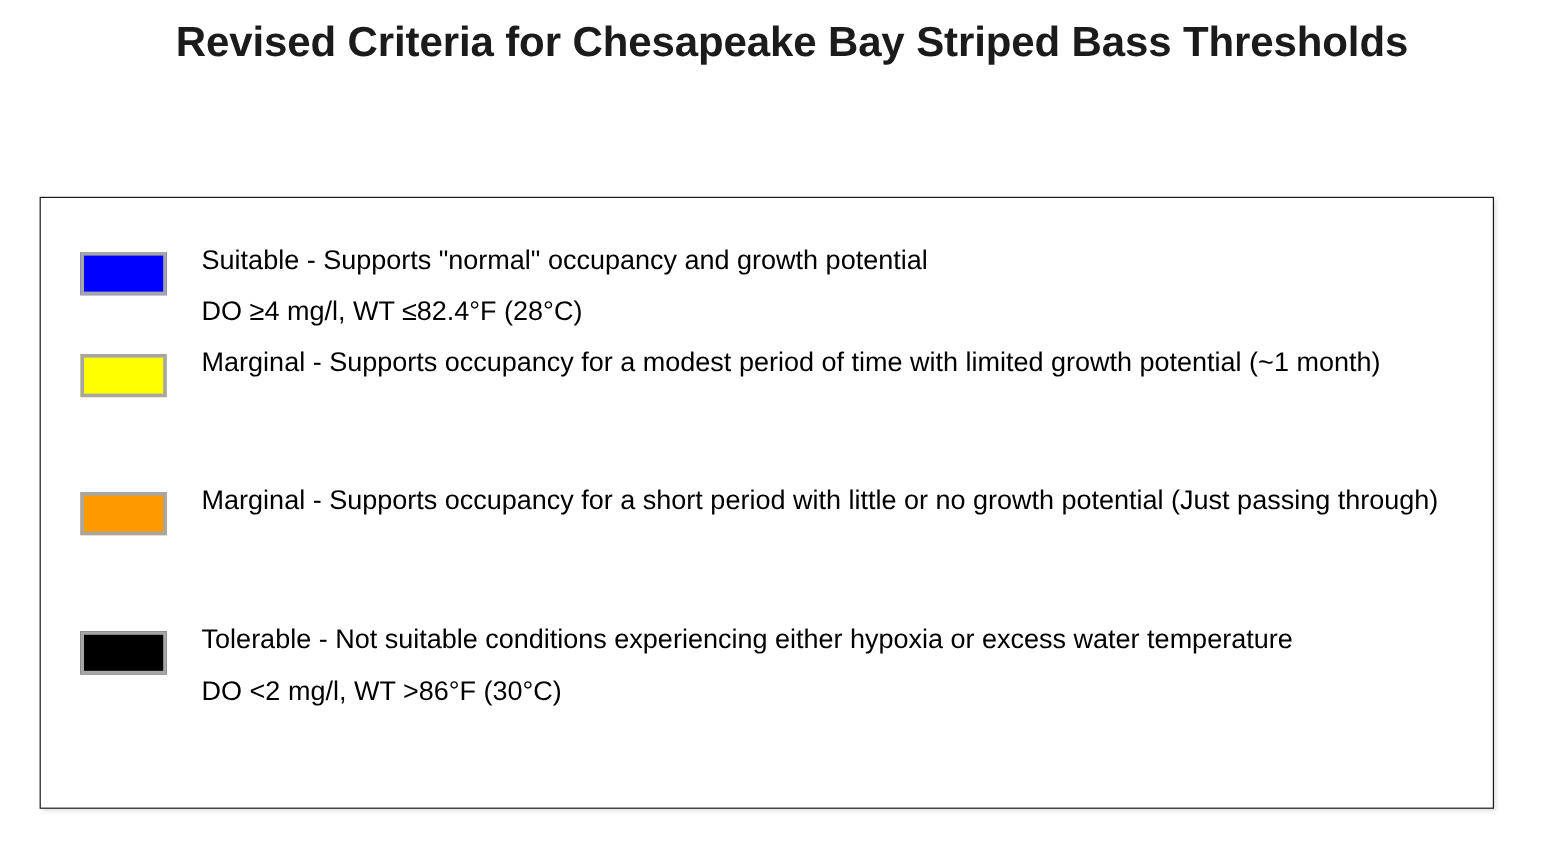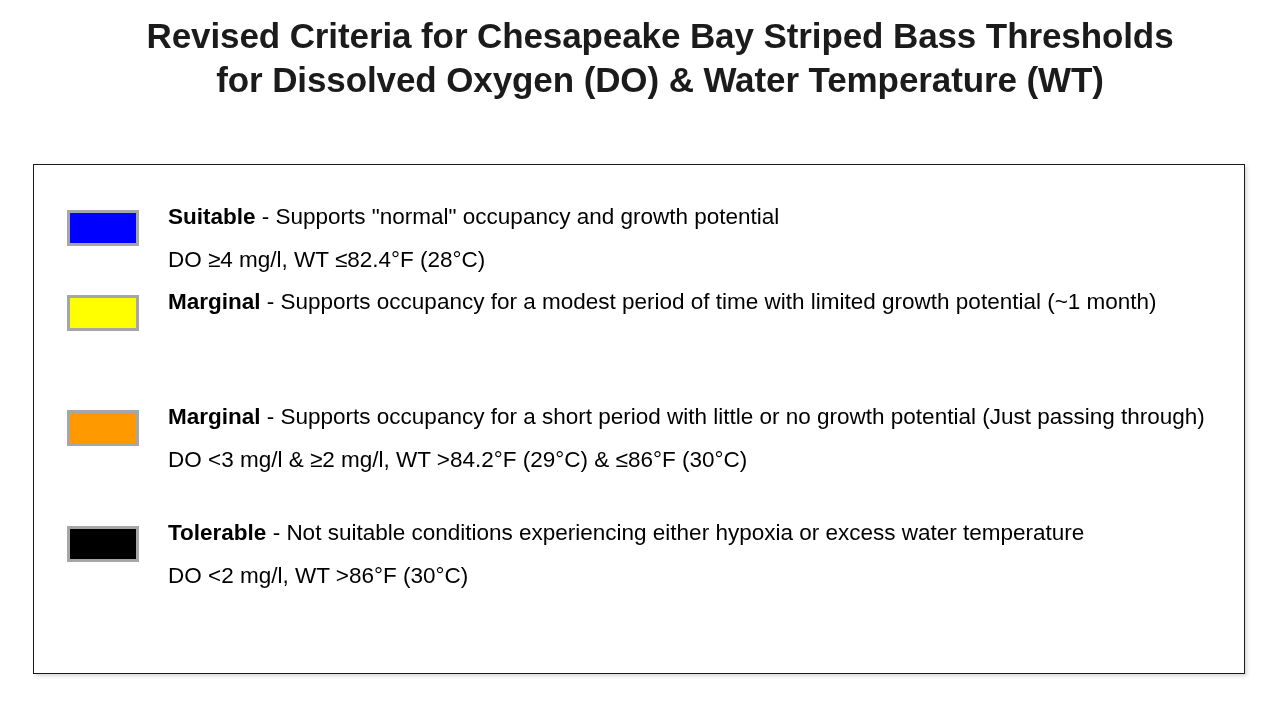--- a/index.html
+++ b/index.html
@@ -81,34 +81,33 @@
   .legend-text {
     position: absolute;
     left: 134px;
     width: 1062px;
     font-size: 22.5px;
     line-height: 31px;
     color: #000000;
     top: -2px;
   }
   .legend-label {
-    font-weight: bold;
+    font-weight: normal;
   }
   .legend-desc { }
   .legend-thresholds {
     display: block;
     margin-top: 12px;
   }
 </style>
 </head>
 <body>
 
 <div class="slide-title">
   <span class="title-line">Revised Criteria for Chesapeake Bay Striped Bass Thresholds</span>
-  <span class="title-line">for Dissolved Oxygen (DO) &amp; Water Temperature (WT)</span>
 </div>
 
 <div class="legend-panel">
   <div class="legend-list">
 
     <div class="legend-row r0">
       <div class="swatch" style="background-color: rgb(0, 0, 255); border-color: rgb(166, 166, 166);"></div>
       <div class="legend-text">
         <span class="legend-label">Suitable</span><span class="legend-sep"> - </span><span class="legend-desc">Supports "normal" occupancy and growth potential</span>
         <span class="legend-thresholds">DO ≥4 mg/l, WT ≤82.4°F (28°C)</span>
@@ -119,21 +118,20 @@
       <div class="swatch" style="background-color: rgb(255, 255, 0); border-color: rgb(166, 166, 166);"></div>
       <div class="legend-text">
         <span class="legend-label">Marginal</span><span class="legend-sep"> - </span><span class="legend-desc">Supports occupancy for a modest period of time with limited growth potential (~1 month)</span>
       </div>
     </div>
 
     <div class="legend-row r2">
       <div class="swatch" style="background-color: rgb(255, 153, 0); border-color: rgb(166, 166, 166);"></div>
       <div class="legend-text">
         <span class="legend-label">Marginal</span><span class="legend-sep"> - </span><span class="legend-desc">Supports occupancy for a short period with little or no growth potential (Just passing through)</span>
-        <span class="legend-thresholds">DO &lt;3 mg/l &amp; ≥2 mg/l, WT &gt;84.2°F (29°C) &amp; ≤86°F (30°C)</span>
       </div>
     </div>
 
     <div class="legend-row r3">
       <div class="swatch" style="background-color: rgb(0, 0, 0); border-color: rgb(166, 166, 166);"></div>
       <div class="legend-text">
         <span class="legend-label">Tolerable</span><span class="legend-sep"> - </span><span class="legend-desc">Not suitable conditions experiencing either hypoxia or excess water temperature</span>
         <span class="legend-thresholds">DO &lt;2 mg/l, WT &gt;86°F (30°C)</span>
       </div>
     </div>

